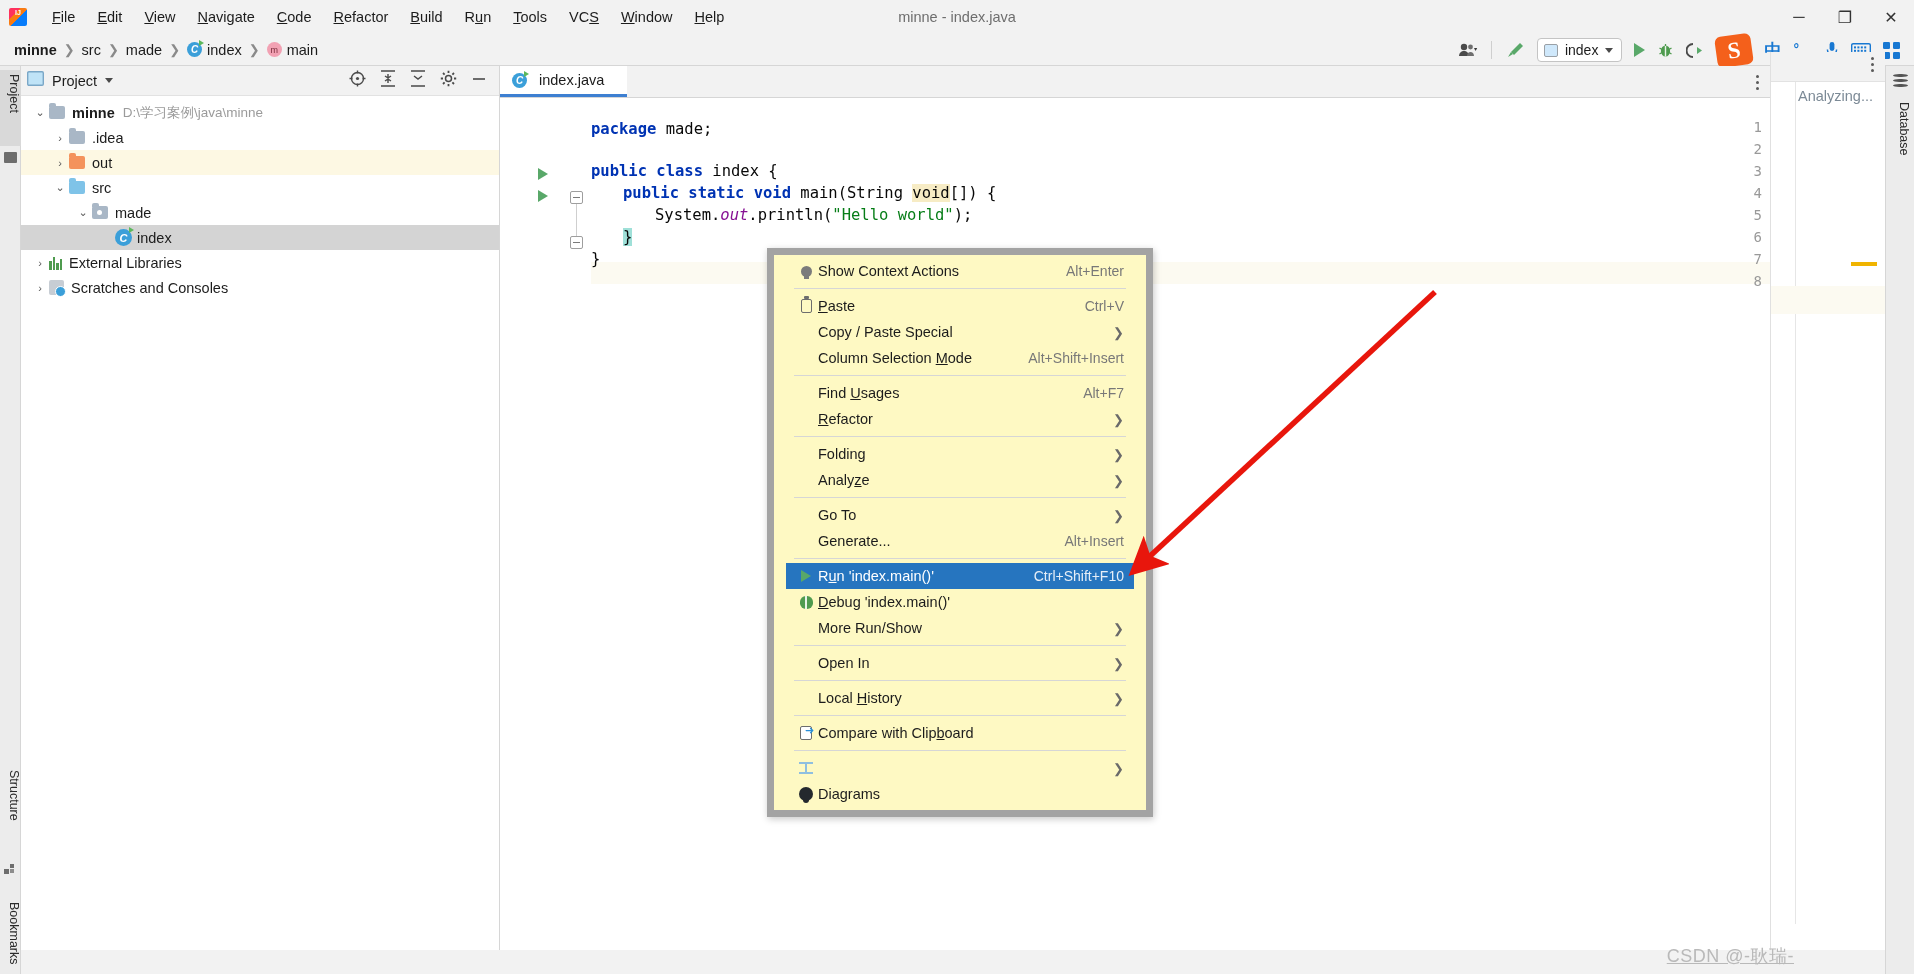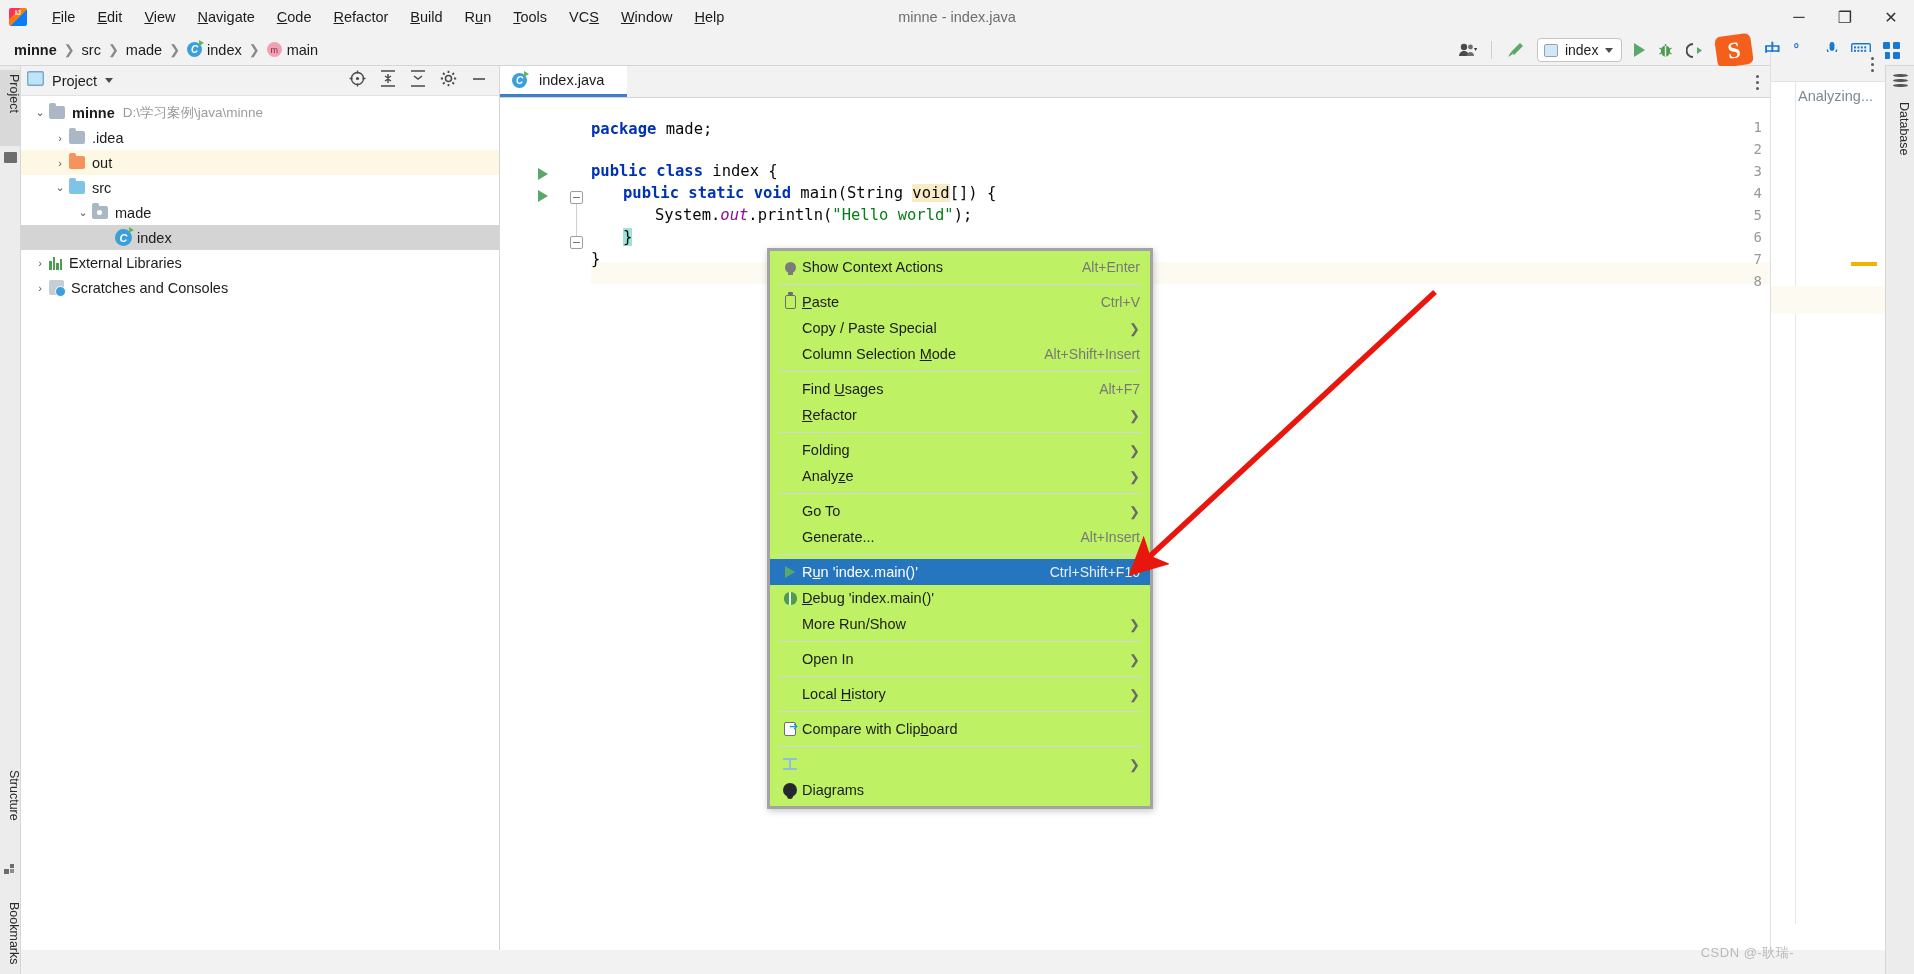--- a/index.html
+++ b/index.html
@@ -184,28 +184,28 @@
   .rg-hlband { position:absolute; left:0; right:0; top:234px; height:28px; background:#fcfaf1; }
   .rg-divider { position:absolute; left:24px; top:30px; bottom:36px; width:1px; background:#e6e6e6; }
 
   
   .rightstrip { position:absolute; left:1885px; top:66px; width:29px; height:908px; background:#ececec; border-left:1px solid #d6d6d6; }
   .db-ico { position:absolute; left:7px; top:8px; width:15px; height:15px; }
   .db-ico i{ display:block; height:3px; background:#555; border-radius:50%/60%; margin-bottom:2px; }
 
   
   .statusbar { position:absolute; left:21px; top:950px; width:1864px; height:24px; background:#f2f2f2; }
-  .watermark { position:absolute; right:26px; top:944px; font-size:13px; color:#b9b9b9; letter-spacing:.5px; }
+  .watermark { position:absolute; right:26px; top:944px; font-size:18px; color:#b9b9b9; letter-spacing:.5px;text-decoration:underline; }
 
   
   .ctxmenu {
     position:absolute; left:767px; top:248px; width:386px;
-    background:#bef264; border:3px solid #a3a3a3;
+    background:#fef9c3; border:7px solid #a3a3a3;
     box-shadow:1px 2px 7px rgba(0,0,0,.22);
-    padding:3px 0; font-size:14.5px; color:#1c1c1c;
+    padding:3px 12px; font-size:14.5px; color:#1c1c1c;
   }
   .ctxitem { display:flex; align-items:center; height:26px; padding:0 10px 0 8px; white-space:nowrap; }
   .ctxitem.sel { background:#2675bf; color:#fff; }
   .ctx-ico { width:24px; display:flex; align-items:center; justify-content:center; flex:none; }
   .ctx-lbl { flex:1; }
   .ctx-lbl u { text-decoration:underline; }
   .ctx-key { color:#787878; font-size:14px; margin-left:18px; }
   .ctxitem.sel .ctx-key { color:#e6eef7; }
   .ctx-arrow { color:#6a6a6a; font-size:13px; margin-left:18px; }
   .ctxsep { height:1px; background:#d6d6d6; margin:4px 8px; }

